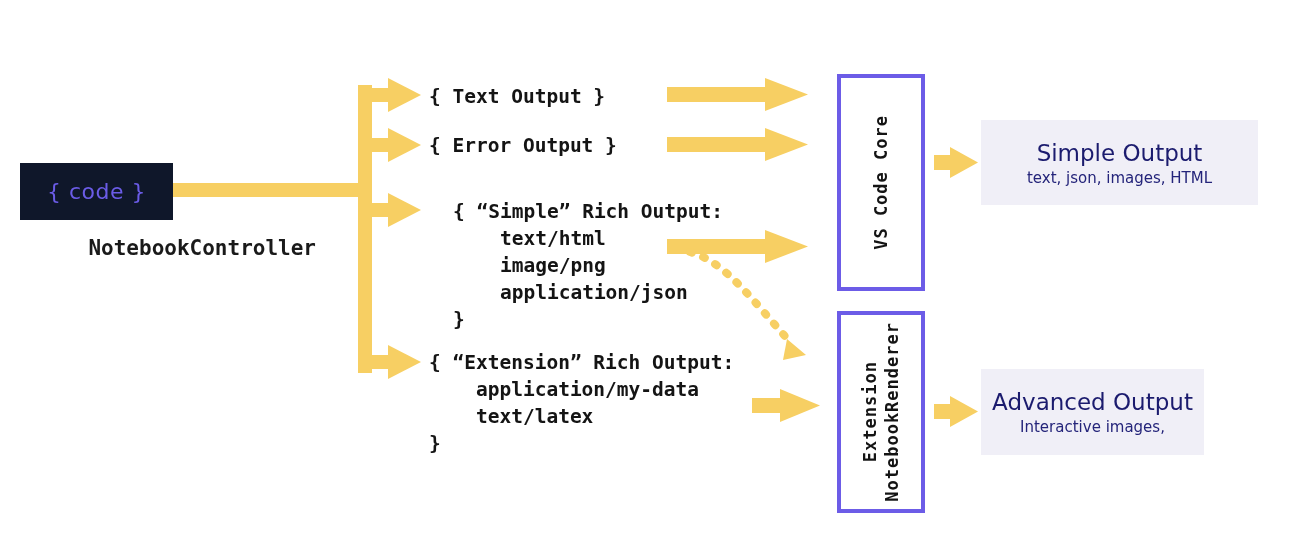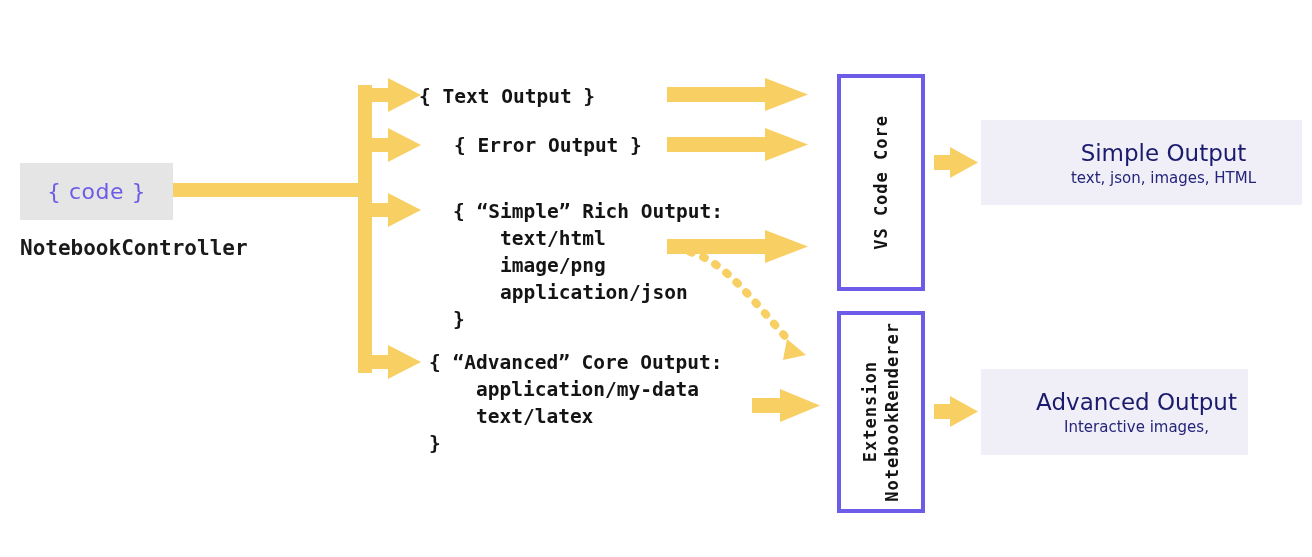--- a/index.html
+++ b/index.html
@@ -18,54 +18,54 @@
     overflow: hidden;
   }
   .abs { position: absolute; }
 
   
   #code-box {
     left: 20px;
     top: 163px;
     width: 153px;
     height: 57px;
-    background: #e5e5e5;
+    background: #0f172a;
     display: flex;
     align-items: center;
     justify-content: center;
   }
   #code-box-label {
     color: #6b5ce7;
     font-size: 22px;
     font-family: "DejaVu Sans", sans-serif;
     letter-spacing: 0.5px;
   }
   #controller-label {
     left: 20px;
     top: 236px;
     width: 296px;
-    text-align: left;
+    text-align: right;
     color: #1a1a1a;
     font-family: "DejaVu Sans Mono", monospace;
     font-size: 21px;
     font-weight: bold;
     letter-spacing: 0px;
   }
 
   
   .out-text {
     color: #141414;
     font-family: "DejaVu Sans Mono", monospace;
     font-size: 19.5px;
     font-weight: bold;
     white-space: pre;
     line-height: 27px;
   }
-  #text-output-label  { left: 419px; top: 83px; }
-  #error-output-label { left: 454px; top: 132px; }
+  #text-output-label  { left: 429px; top: 83px; }
+  #error-output-label { left: 429px; top: 132px; }
   #simple-output-label  { left: 453px; top: 198px; }
   #advanced-output-label { left: 429px; top: 349px; }
 
   
   .vbox {
     border: 4px solid #6c5ce7;
     background: #ffffff;
     display: flex;
     align-items: center;
     justify-content: center;
@@ -92,21 +92,20 @@
   }
 
   
   .panel {
     background: #f0eff7;
     display: flex;
     flex-direction: column;
     align-items: center;
     justify-content: center;
     text-align: center;
-    padding-left: 44px;
   }
   #simple-output-panel   { left: 981px; top: 120px; width: 277px; height: 85px; }
   #advanced-output-panel { left: 981px; top: 369px; width: 223px; height: 86px; }
   .panel-title {
     color: #1b1b6e;
     font-size: 23px;
     font-family: "DejaVu Sans", sans-serif;
     line-height: 30px;
   }
   .panel-sub {
@@ -198,21 +197,21 @@
   <div id="text-output-label" class="abs out-text">{ Text Output }</div>
 
   <div id="error-output-label" class="abs out-text">{ Error Output }</div>
 
   <div id="simple-output-label" class="abs out-text">{ “Simple” Rich Output:
     text/html
     image/png
     application/json
 }</div>
 
-  <div id="advanced-output-label" class="abs out-text">{ “Advanced” Core Output:
+  <div id="advanced-output-label" class="abs out-text">{ “Extension” Rich Output:
     application/my-data
     text/latex
 }</div>
 
   <div id="vscode-core-box" class="abs vbox">
     <div class="vstack">
       <span class="vtext">VS Code Core</span>
     </div>
   </div>
 

